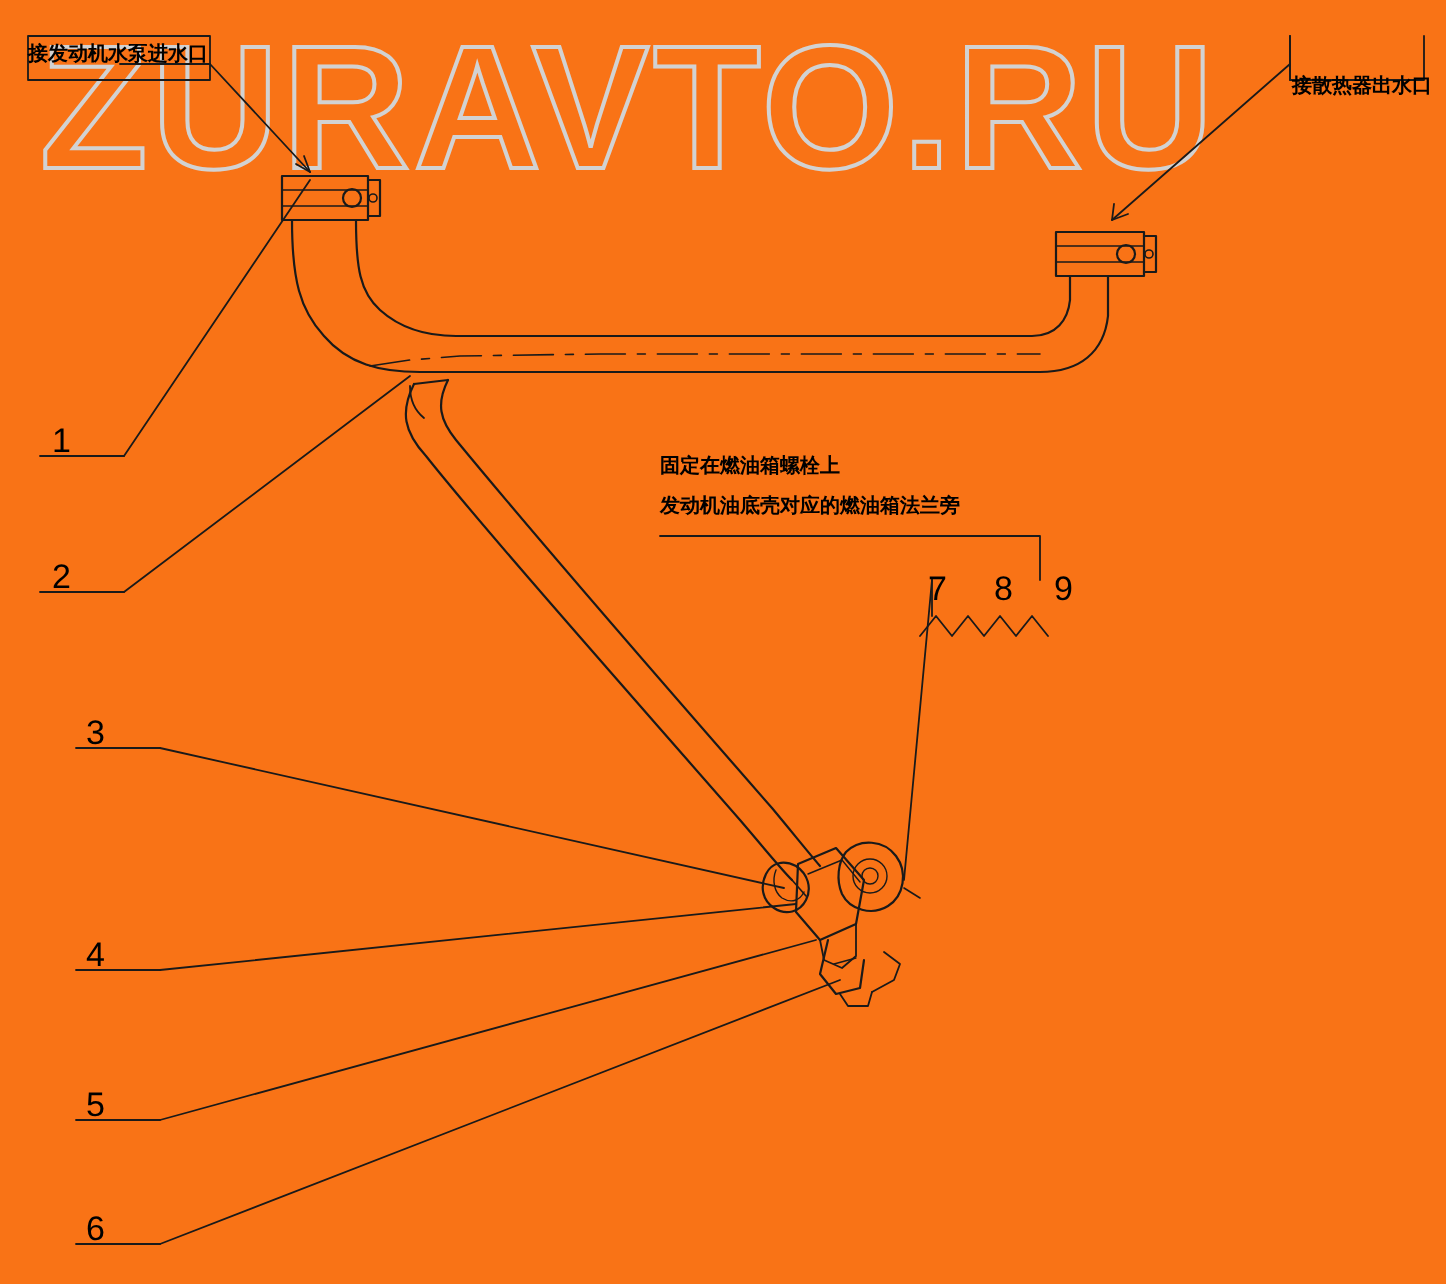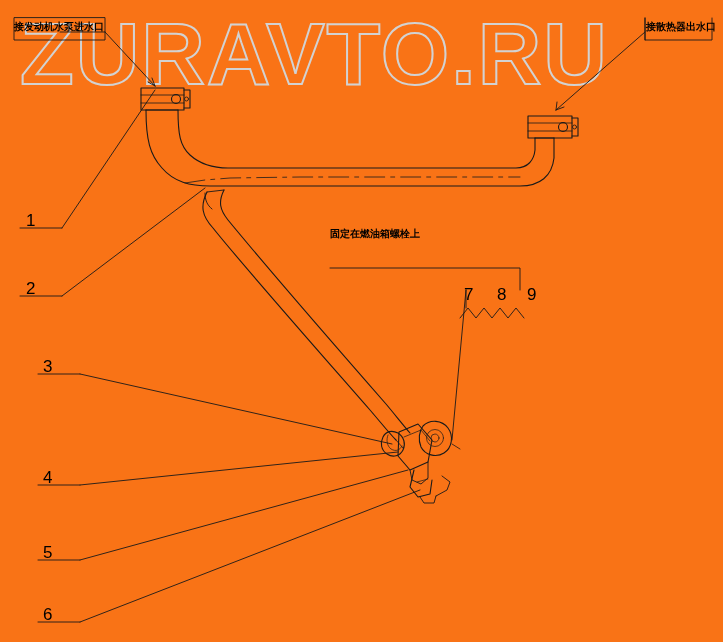--- a/index.html
+++ b/index.html
@@ -174,23 +174,24 @@
 
       <path d="M330 268 L520 268 L520 290" stroke-width="0.9"></path>
       <path d="M466 290 L452 440" stroke-width="0.9"></path>
 
       <path d="M460 318 L468 308 L476 318 L484 308 L492 318 L500 308 L508 318 L516 308 L524 318" stroke-width="0.9"></path>
       <path d="M466 290 L466 308" stroke-width="0.9"></path>
     </g>
   </svg>
 
   <div class="lbl cn" style="left:14px; top:20px;">接发动机水泵进水口</div>
-  <div class="lbl cn" style="left:646px; top:20px;">接散热器出水口</div>
+  <div class="lbl cn" style="left:646px; top:36px;">接散热器出水口</div>
 
   <div class="lbl note" style="left:330px; top:226px;">固定在燃油箱螺栓上</div>
+  <div class="lbl note" style="left:330px; top:246px;">发动机油底壳对应的燃油箱法兰旁</div>
 
   <div class="lbl num" style="left:26px; top:211px;">1</div>
   <div class="lbl num" style="left:26px; top:279px;">2</div>
   <div class="lbl num" style="left:43px; top:357px;">3</div>
   <div class="lbl num" style="left:43px; top:468px;">4</div>
   <div class="lbl num" style="left:43px; top:543px;">5</div>
   <div class="lbl num" style="left:43px; top:605px;">6</div>
 
   <div class="lbl num" style="left:464px; top:285px;">7</div>
   <div class="lbl num" style="left:497px; top:285px;">8</div>

